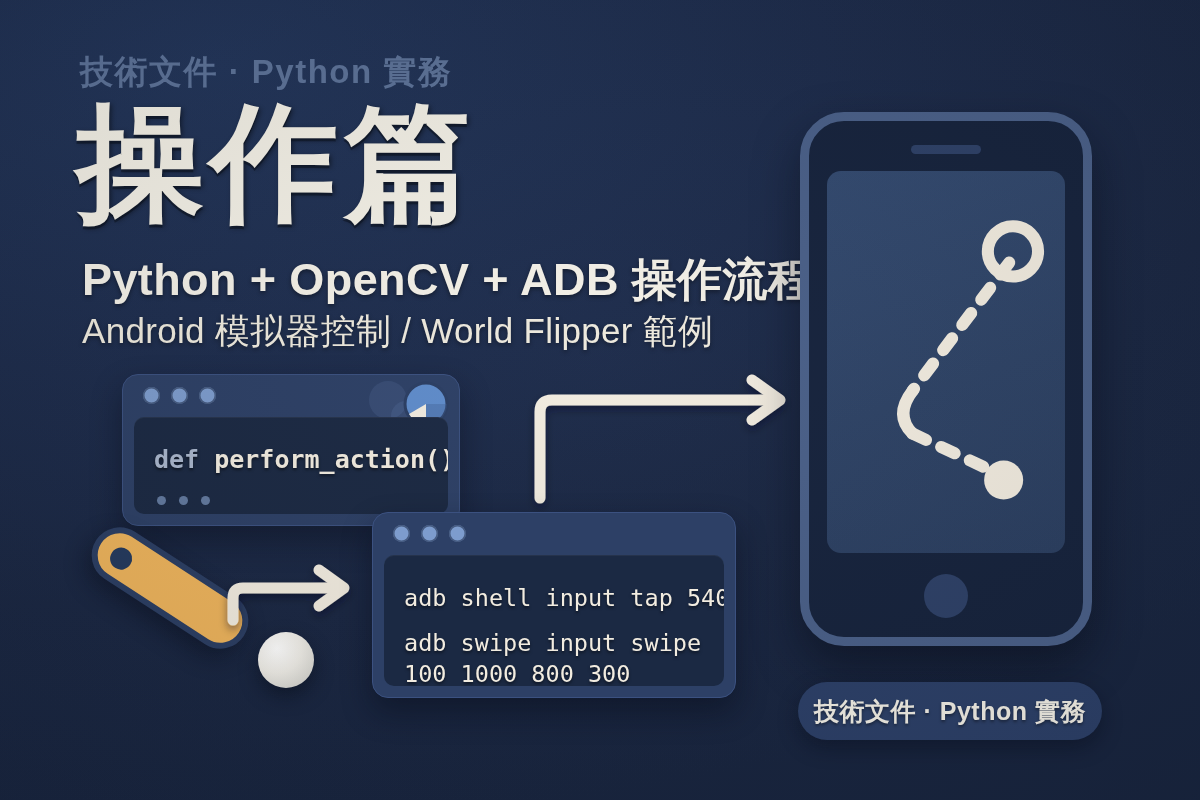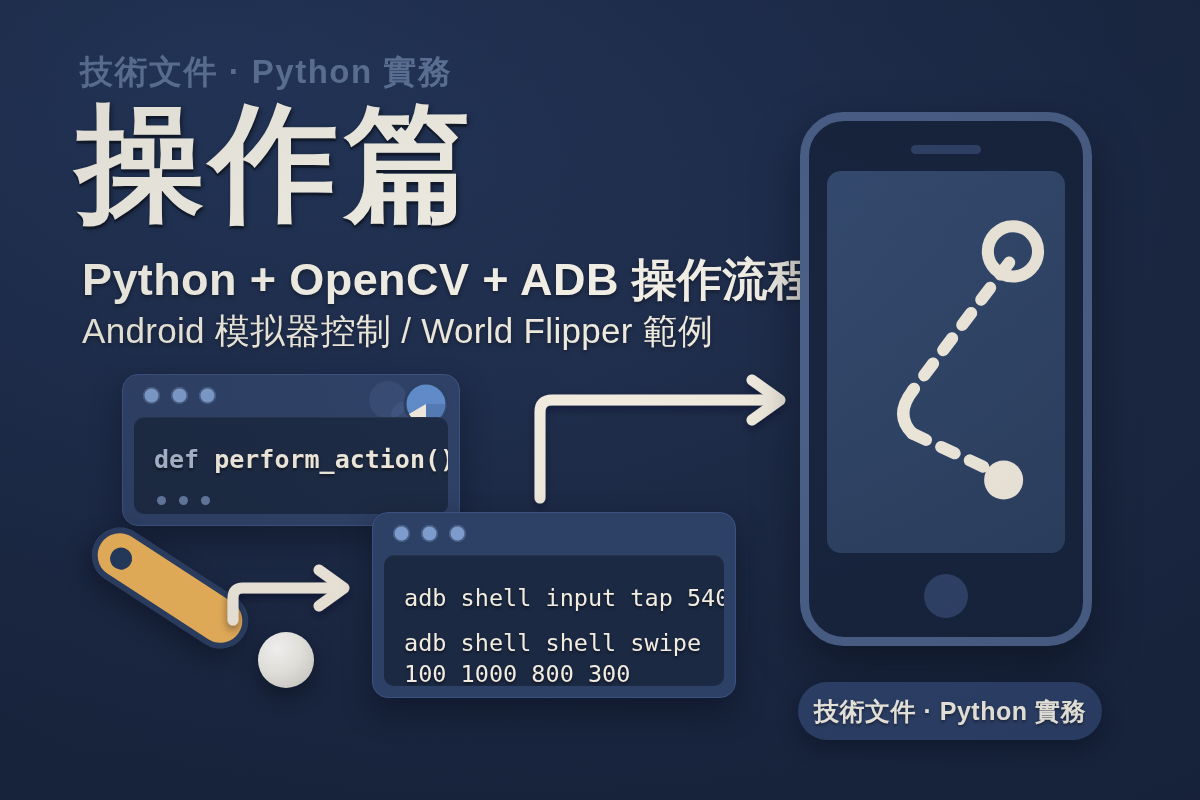--- a/index.html
+++ b/index.html
@@ -350,21 +350,21 @@
   </div>
 
   <div class="win win-term">
     <div class="titlebar">
       <span class="dot"></span>
       <span class="dot"></span>
       <span class="dot"></span>
     </div>
     <div class="screen">
       <div class="term-line">adb shell input tap 540</div>
-      <div class="term-line second">adb shell shell swipe</div>
+      <div class="term-line second">adb swipe input swipe</div>
       <div class="term-line">100 1000 800 300</div>
     </div>
   </div>
 
   <div class="stylus">
     <span class="hole"></span>
   </div>
   <div class="ball"></div>
 
   <svg class="svg-layer" viewBox="0 0 1200 800">

